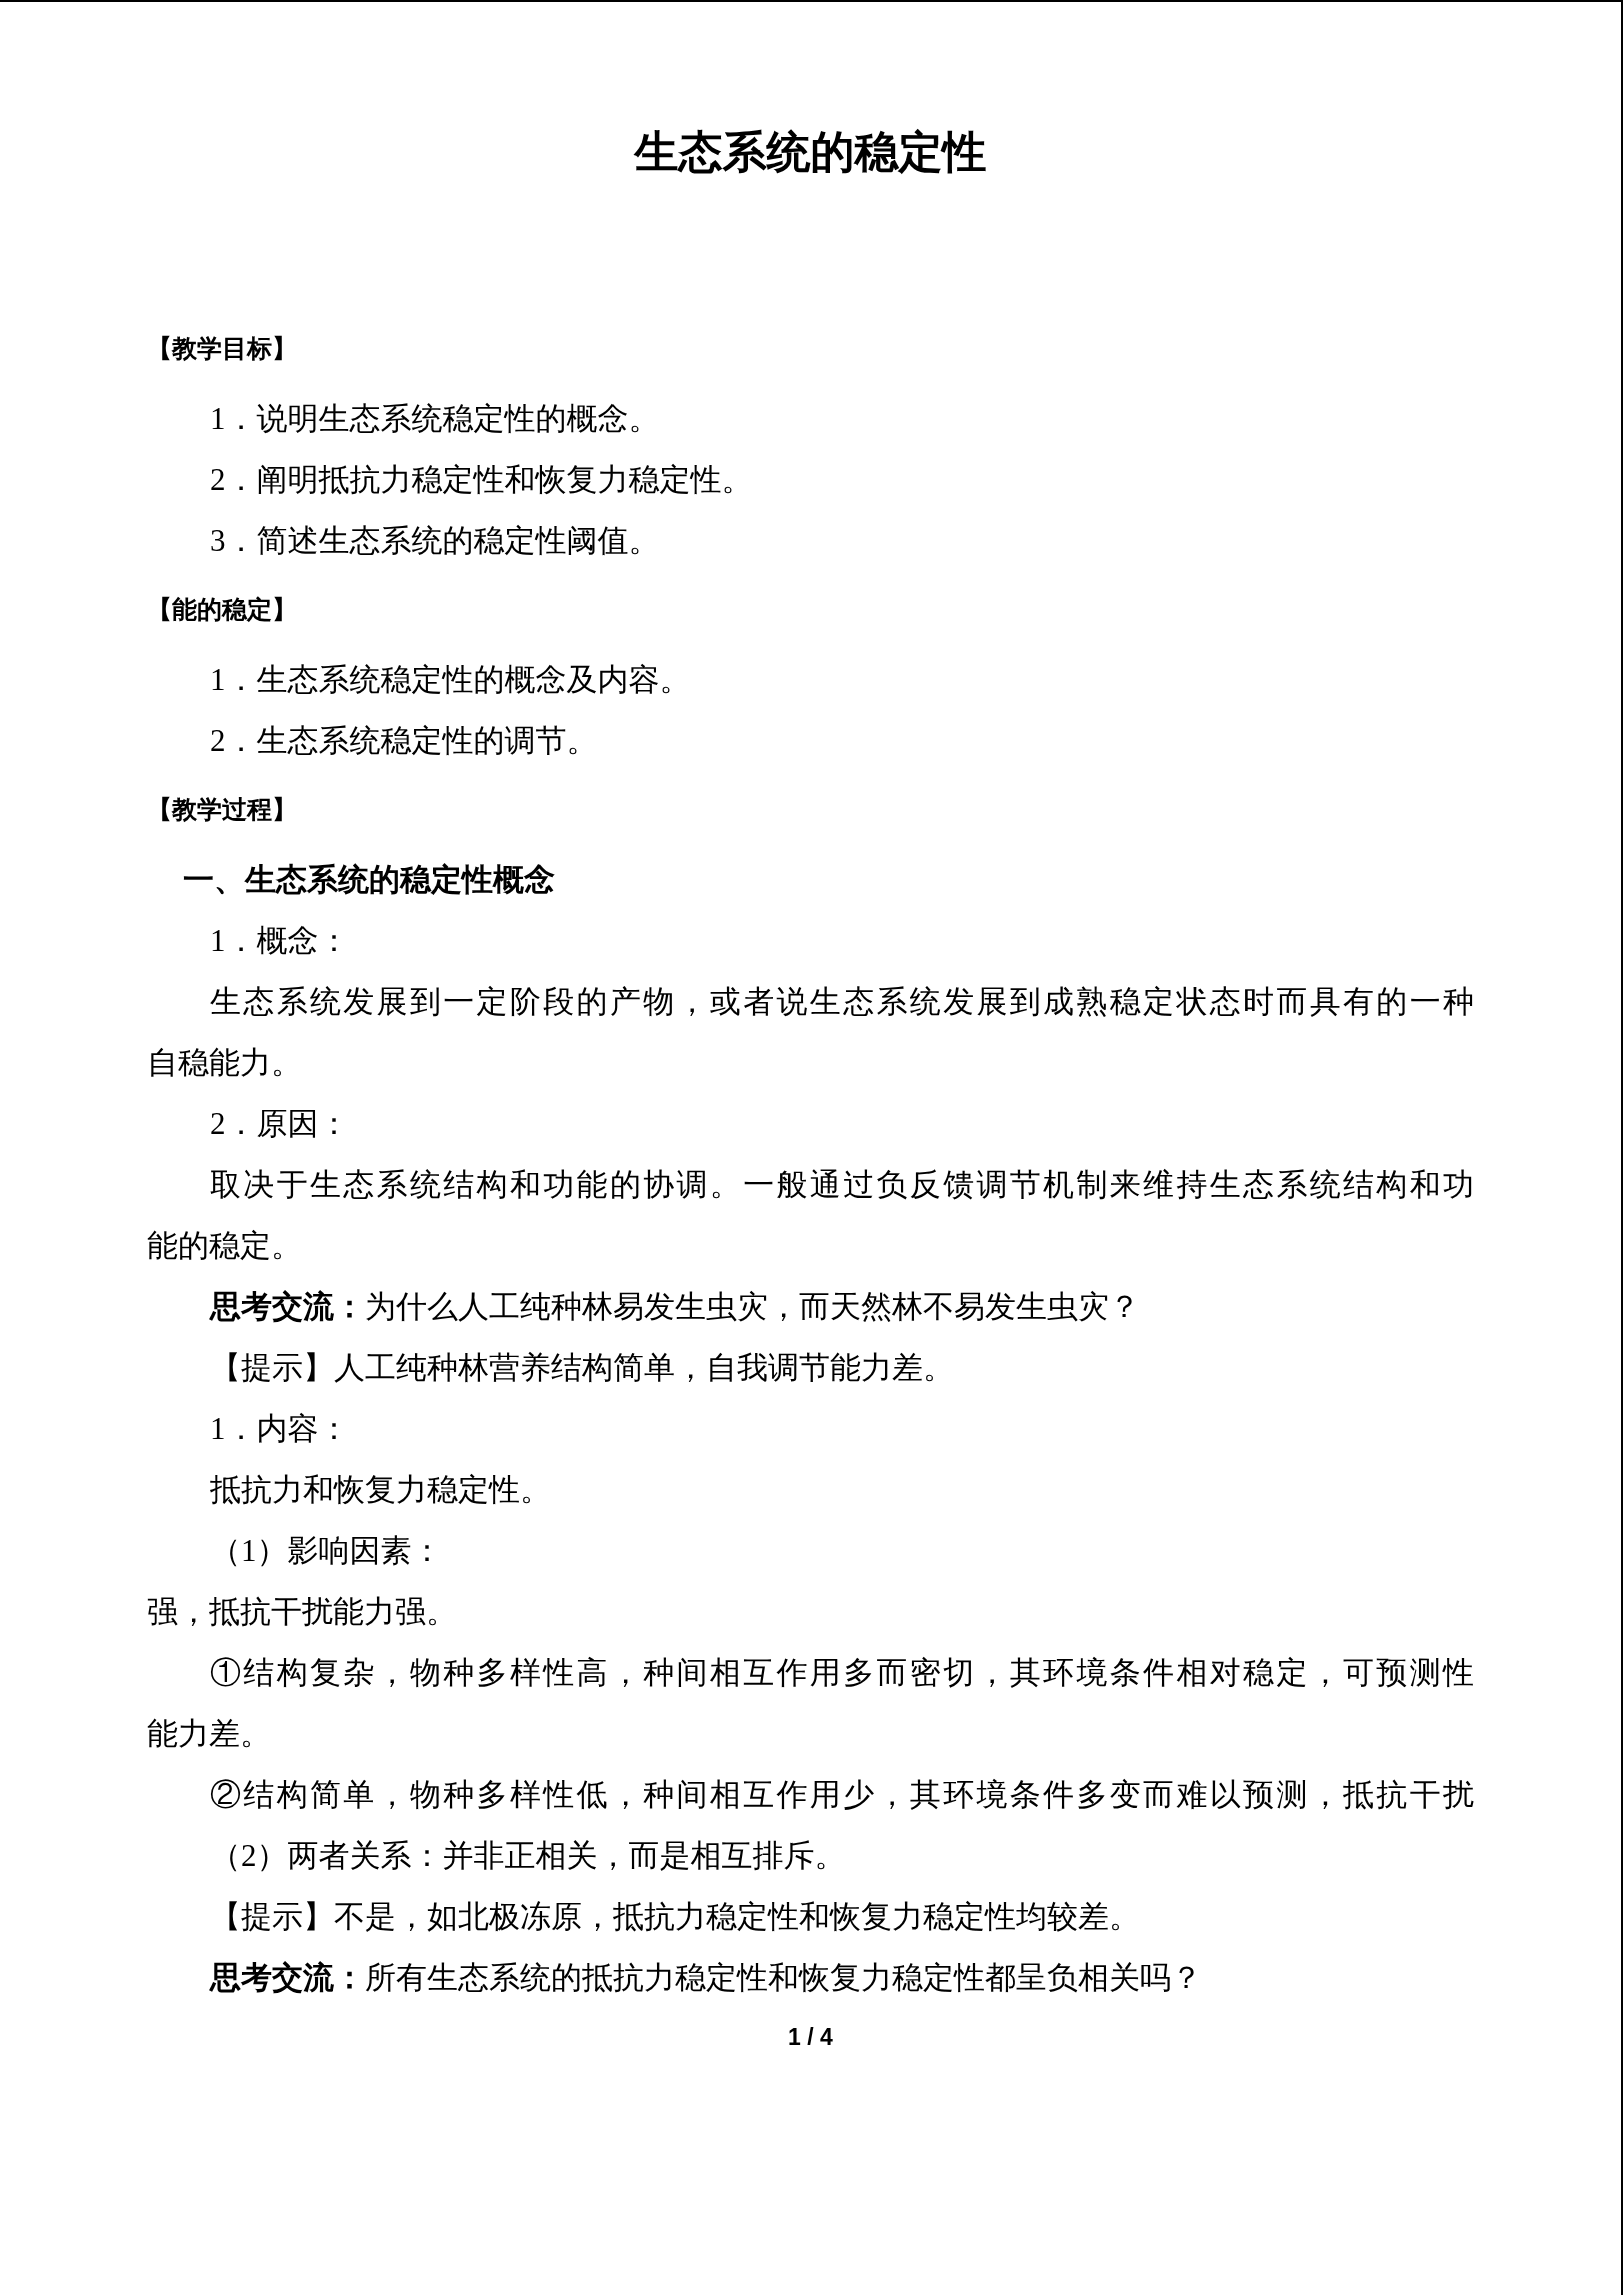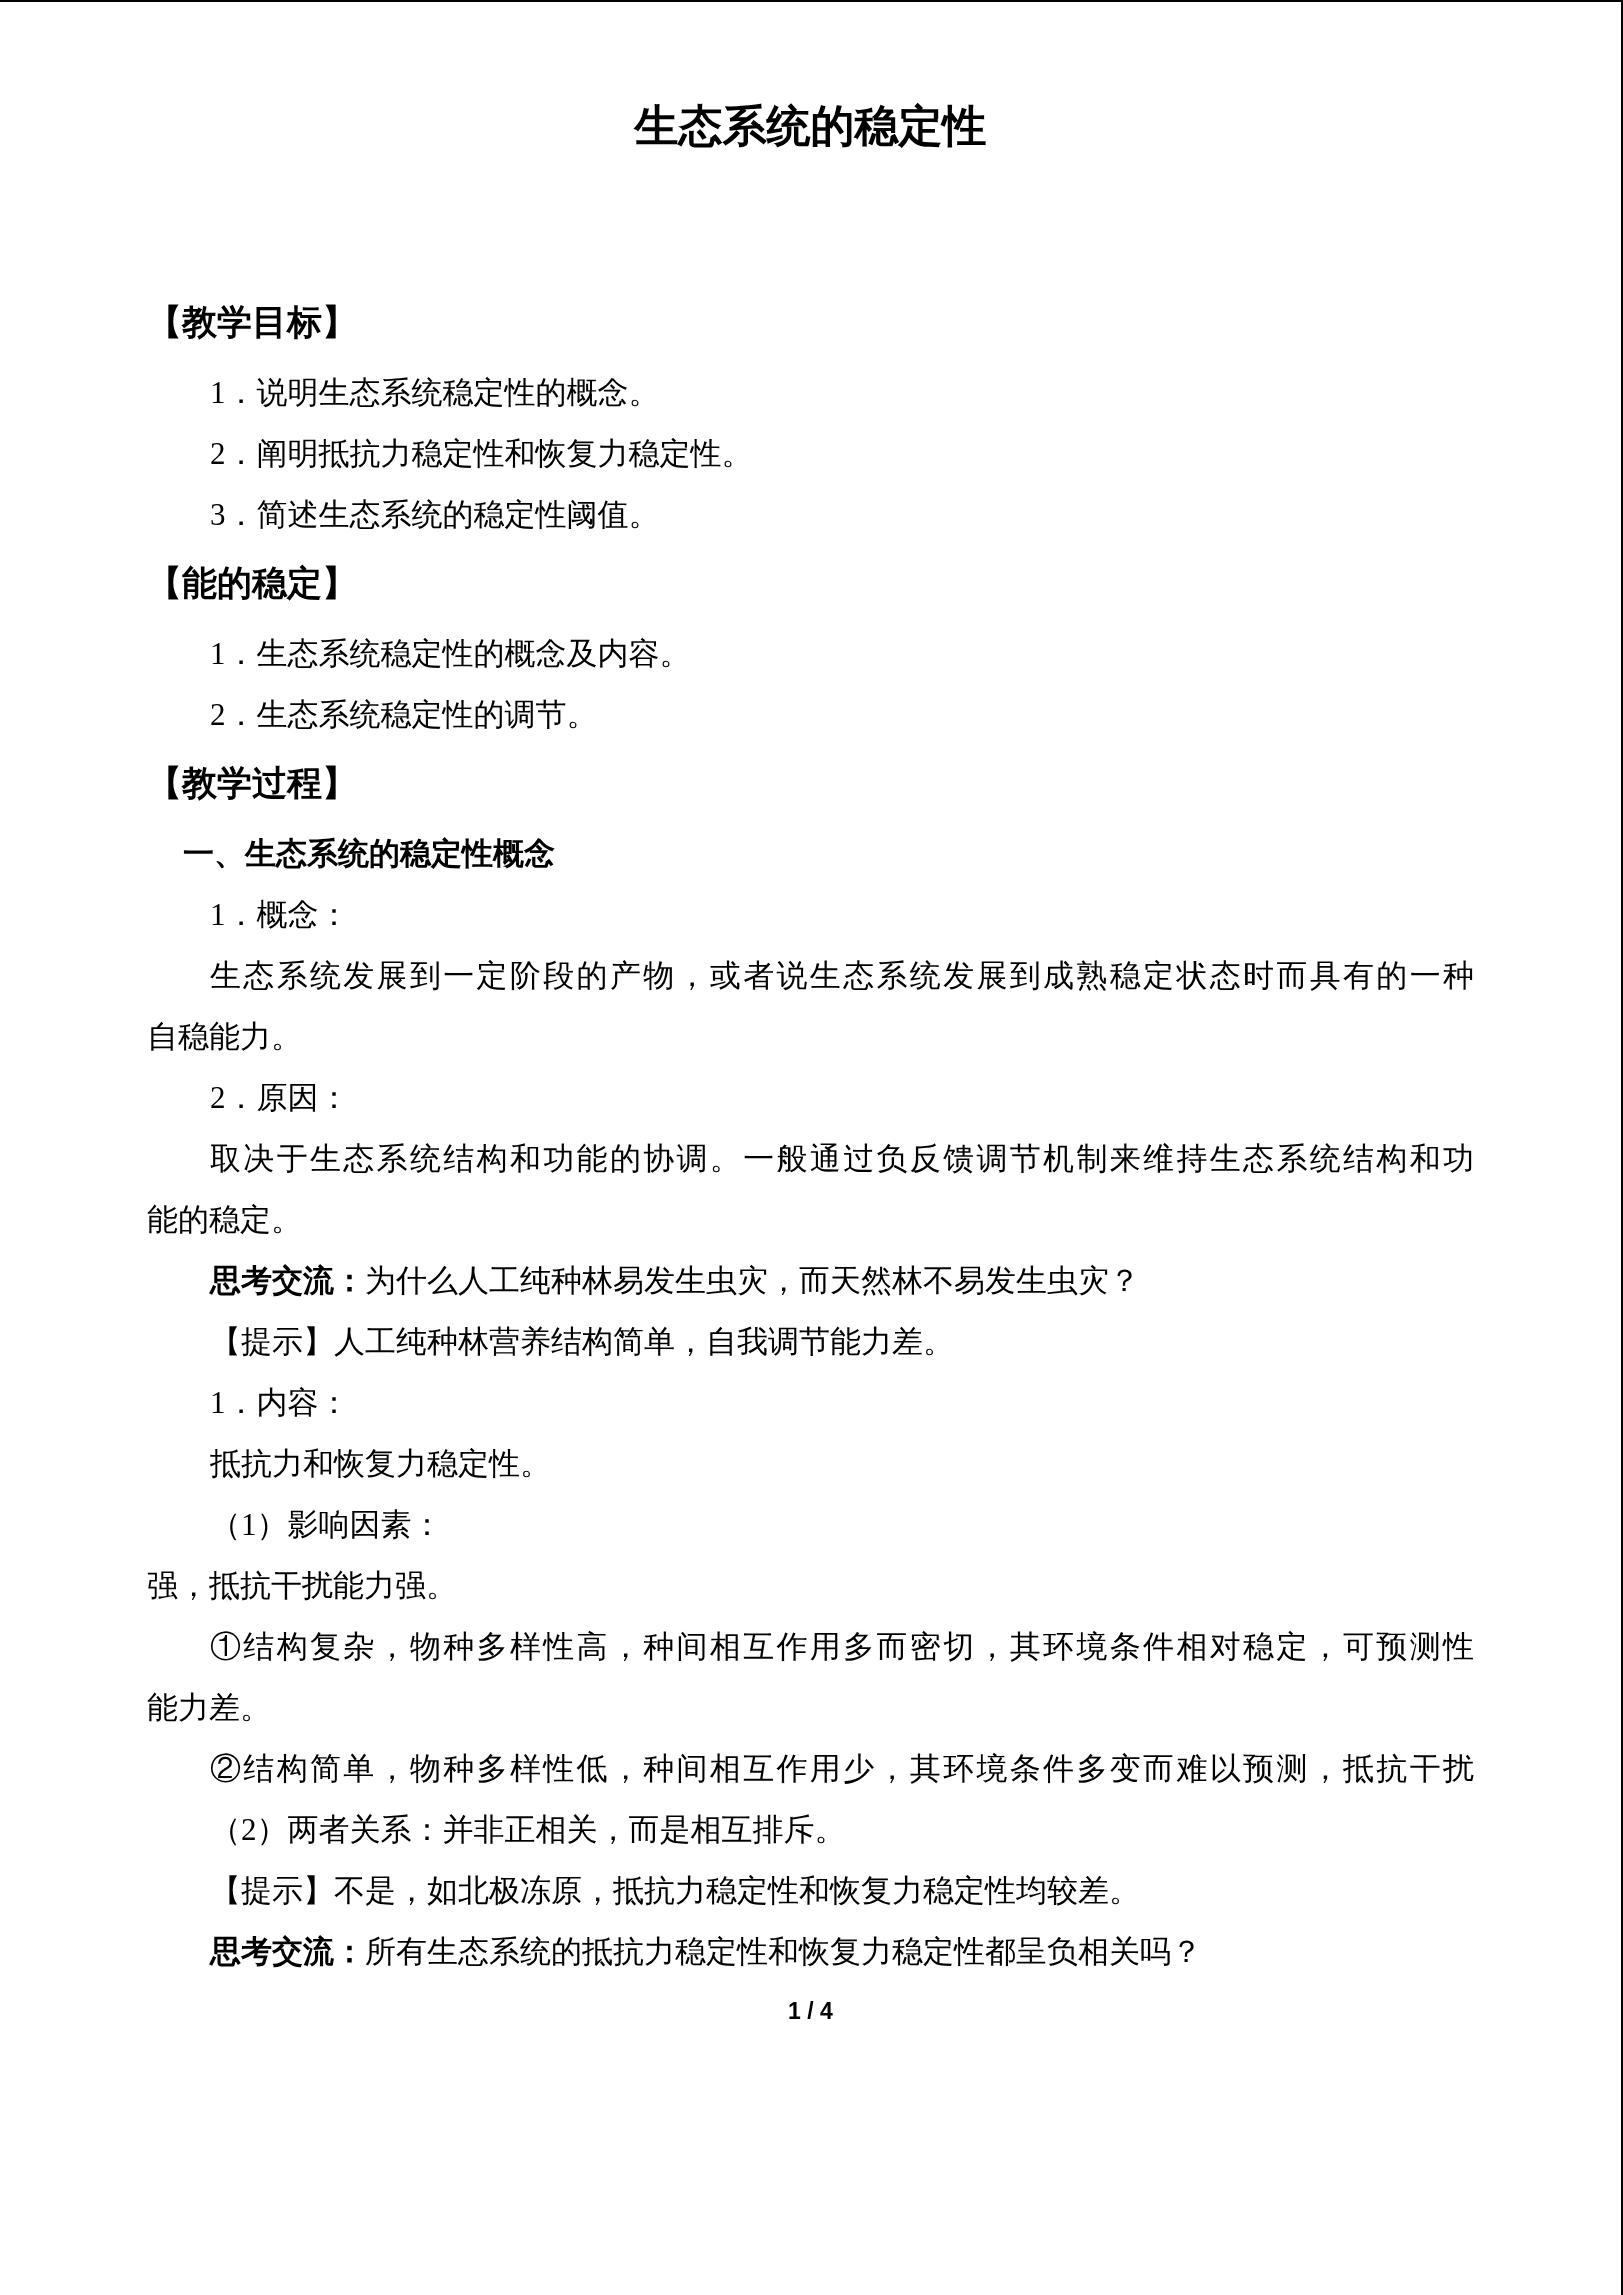--- a/index.html
+++ b/index.html
@@ -6,33 +6,33 @@
   html, body { background: #ffffff; }
   body { width: 1623px; height: 2295px; }
   .page {
     position: relative;
     width: 1623px;
     height: 2295px;
     background: #ffffff;
     color: #000000;
     border-top: 2.7px solid #000000;
     border-right: 2px solid #000000;
-    padding: 91px 147px 0 147px;
+    padding: 117px 147px 0 147px;
     overflow: hidden;
     font-family: "Liberation Serif", "DejaVu Serif", serif;
   }
   .doc-title {
     font-size: 44px;
     font-weight: 700;
     text-align: center;
     height: 68px;
     line-height: 68px;
   }
   .h-big {
-    font-size: 35px;
+    font-size: 25px;
     font-weight: 700;
     height: 78px;
     line-height: 78px;
   }
   .mt-objectives { margin-top: 123px; }
   .line {
     font-size: 31px;
     height: 61px;
     line-height: 61px;
   }

